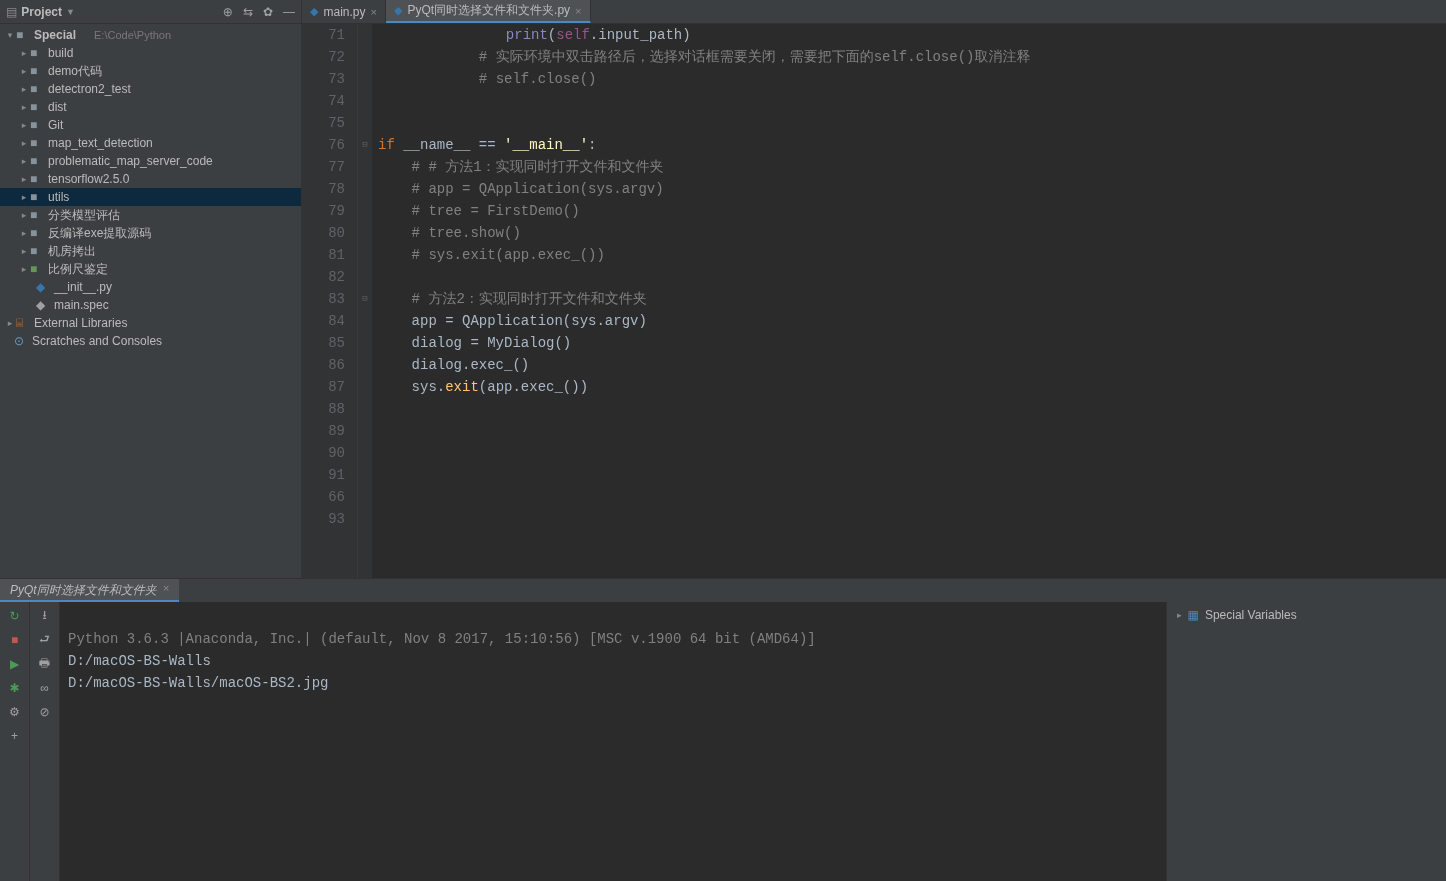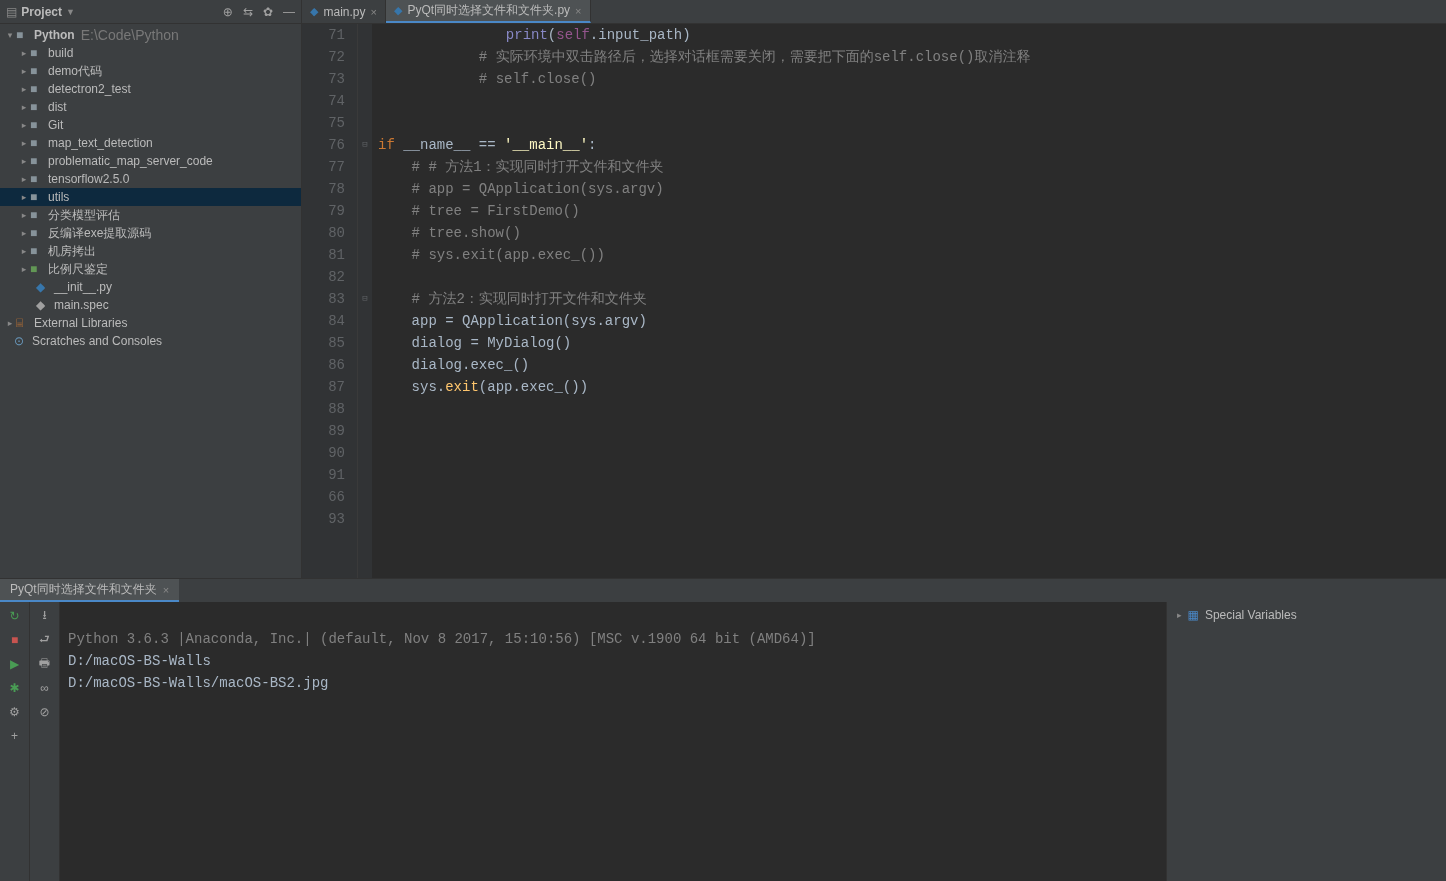--- a/index.html
+++ b/index.html
@@ -45,21 +45,21 @@
       height: 18px;
       padding-left: 4px;
       color: #bbbbbb;
       cursor: pointer;
       white-space: nowrap;
     }
     .tree-item.selected { background: #0d293e; }
     .tree-item .chevron { width: 12px; text-align: center; color: #888; font-size: 9px; }
     .tree-item .folder-icon { width: 14px; margin-right: 4px; color: #87939a; }
     .tree-item .folder-icon.special { color: #629755; }
-    .tree-path { color: #787878; margin-left: 6px; font-size: 14px; }
+    .tree-path { color: #787878; margin-left: 18px; font-size: 11px; }
     .indent-1 { padding-left: 18px; }
     .indent-2 { padding-left: 36px; }
     .editor-area {
       flex: 1;
       background: #2b2b2b;
       display: flex;
       flex-direction: column;
     }
     .tabs {
       height: 24px;
@@ -129,21 +129,21 @@
       background: #3c3f41;
       display: flex;
       align-items: stretch;
     }
     .console-tab {
       padding: 3px 10px;
       color: #bbbbbb;
       border-bottom: 2px solid #4a88c7;
       background: #4e5254;
       font-size: 12px;
-      display: flex; align-items: center; gap: 6px;
+      display: flex; gap: 6px; font-style: italic;
     }
     .console-body { flex: 1; display: flex; }
     .console-toolbar-left {
       width: 30px;
       background: #3c3f41;
       border-right: 1px solid #323232;
       display: flex;
       flex-direction: column;
       align-items: center;
       gap: 8px;
@@ -198,21 +198,21 @@
         <span class="tool-icon">⊕</span>
         <span class="tool-icon">⇆</span>
         <span class="tool-icon">✿</span>
         <span class="tool-icon">—</span>
       </div>
     </div>
     <div class="tree">
       <div class="tree-item">
         <span class="chevron">▾</span>
         <span class="folder-icon">■</span>
-        <b>Python</b>
+        <b>Special</b>
         <span class="tree-path">E:\Code\Python</span>
       </div>
       <div id="folders-container">
           <div class="tree-item indent-1">
        <span class="chevron">▸</span>
        <span class="folder-icon">■</span>
        <span>build</span>
      </div>
           <div class="tree-item indent-1">
        <span class="chevron">▸</span>

